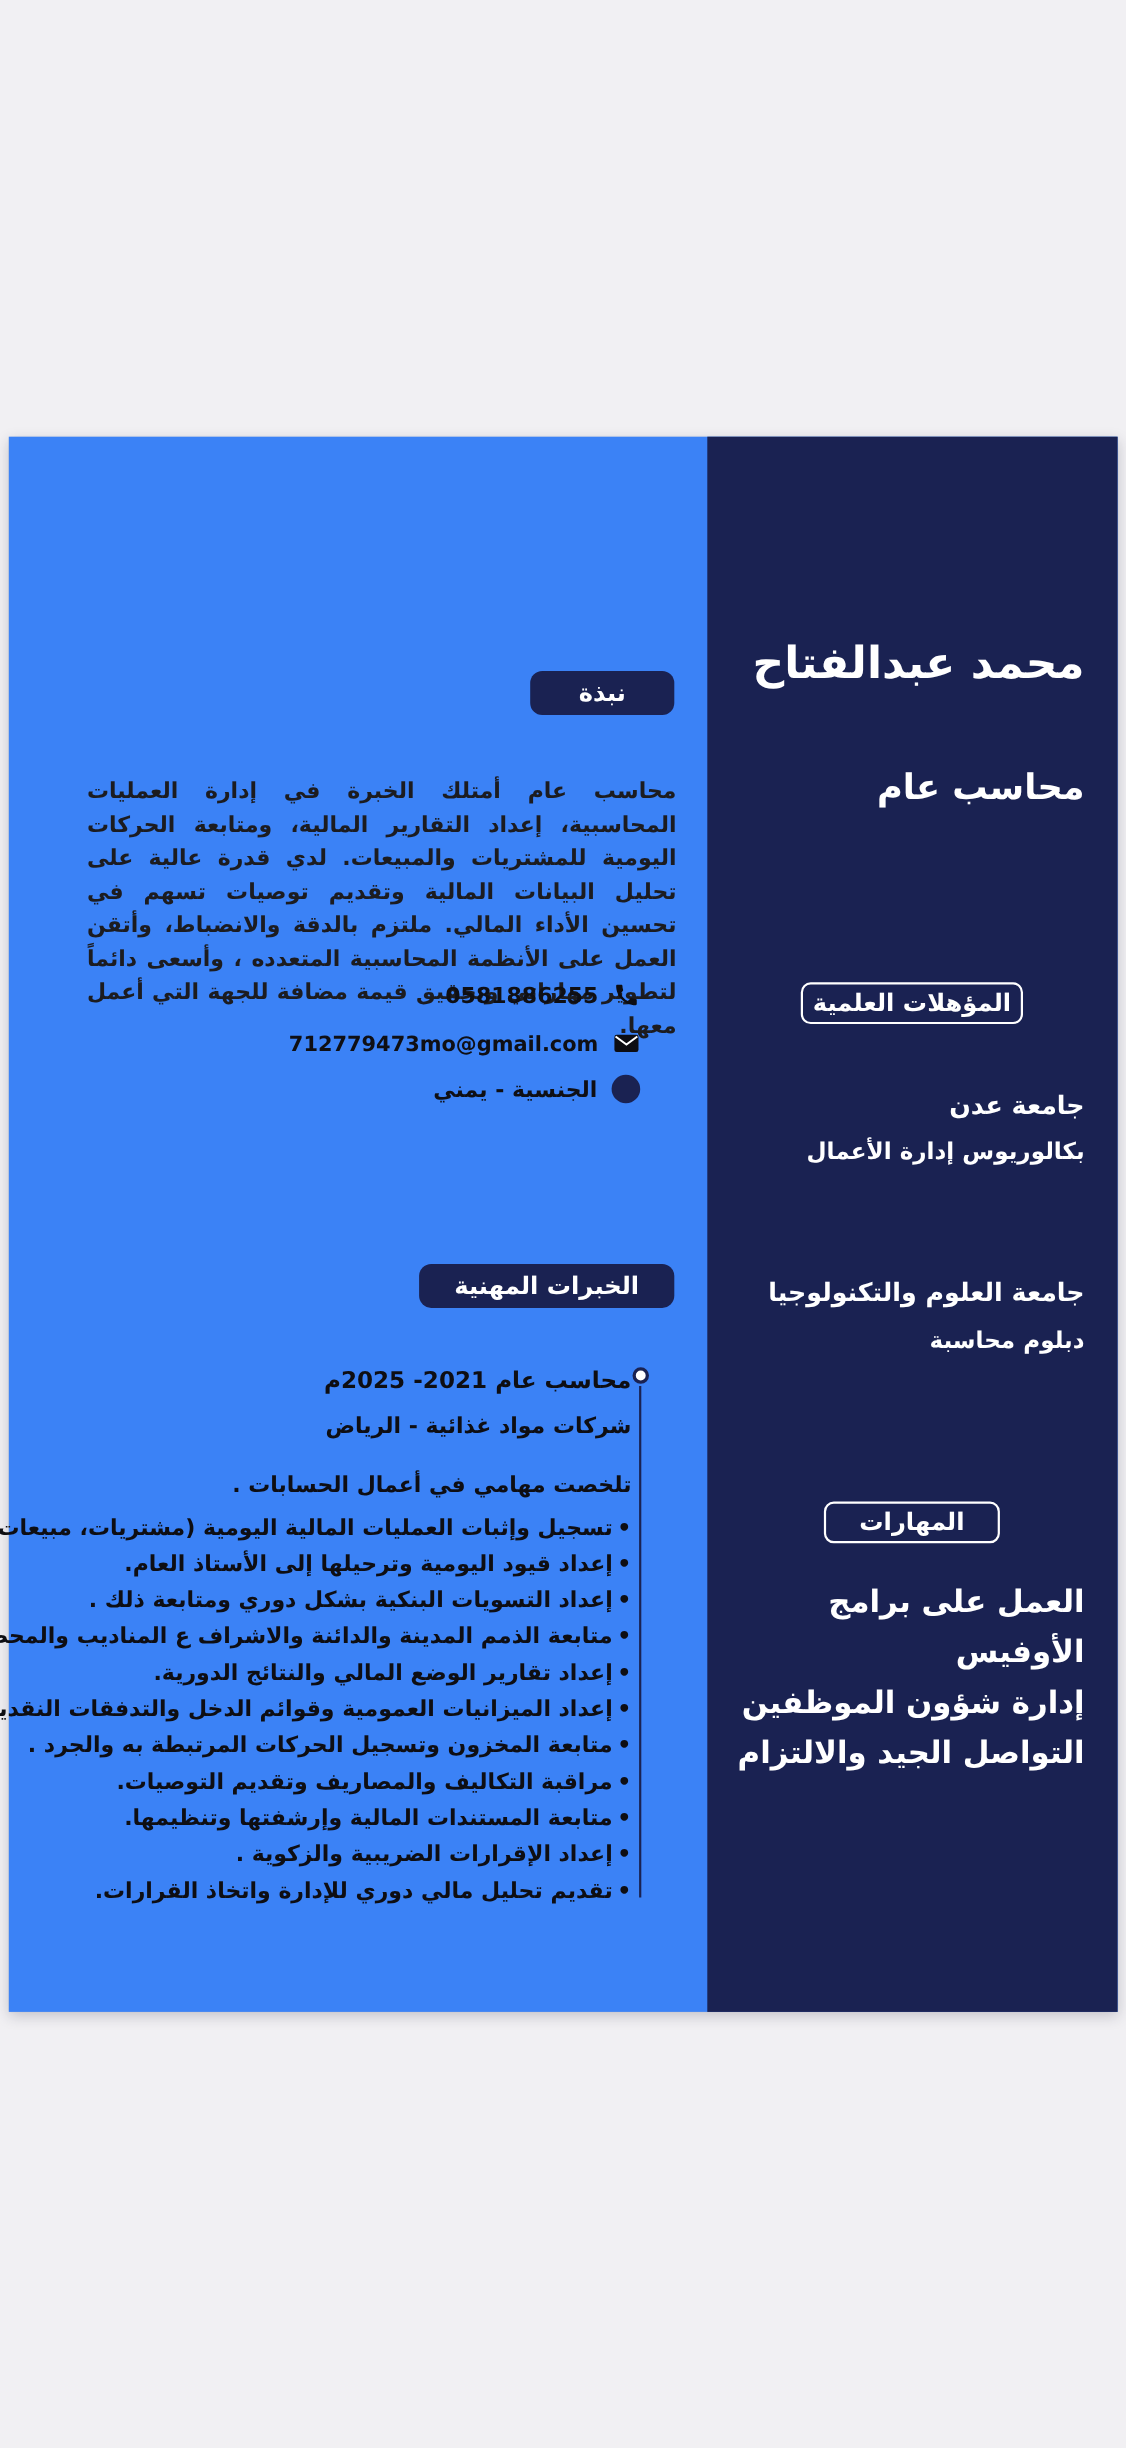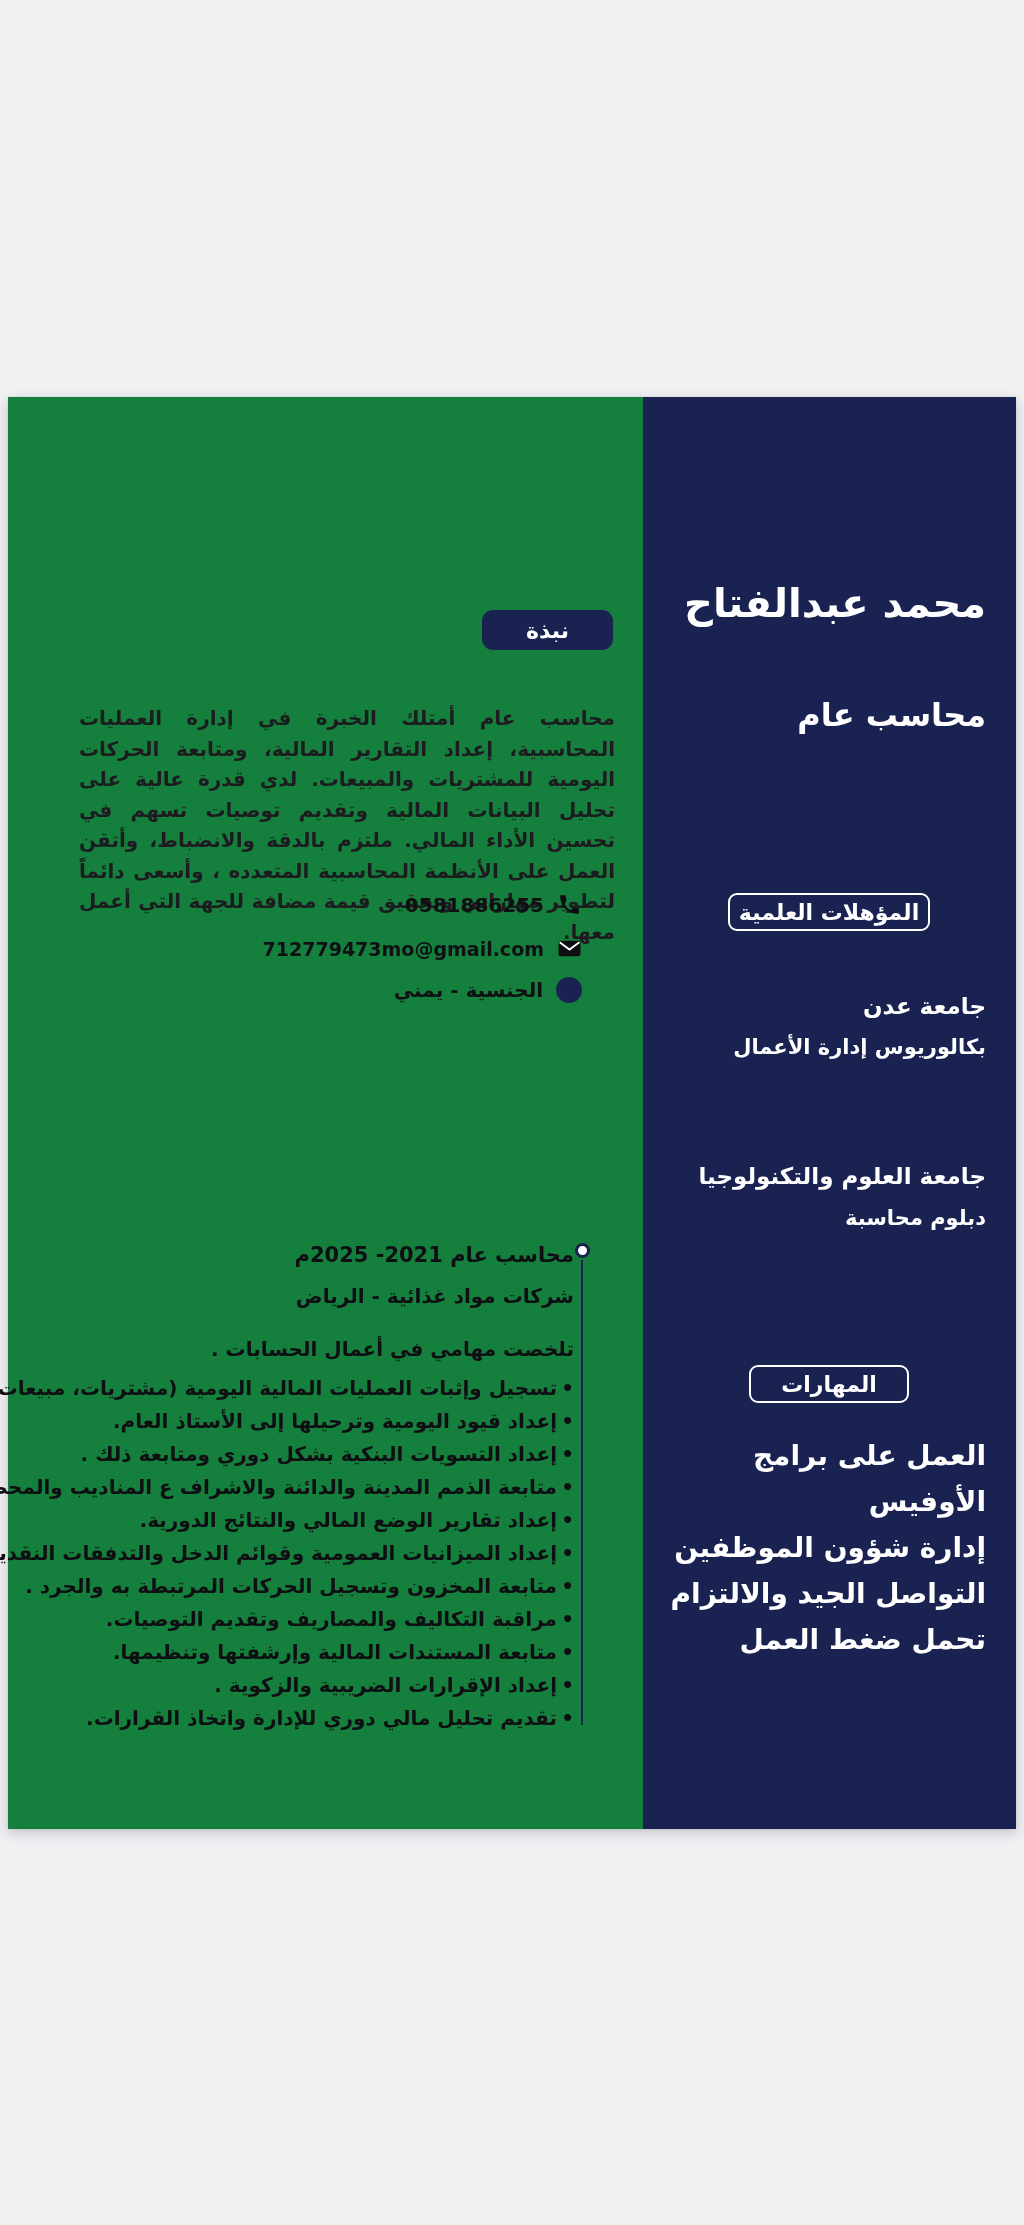--- a/index.html
+++ b/index.html
@@ -15,21 +15,21 @@
     font-family: "DejaVu Sans", sans-serif;
   }
 
   
   .page {
     position: absolute;
     left: 8px;
     top: 397px;
     width: 1008px;
     height: 1432px;
-    background: #15803d;
+    background: #3b82f6;
     box-shadow: 0 4px 12px rgba(35,35,60,.22), 0 0 2px rgba(0,0,0,.10);
     direction: rtl;
   }
 
   
   .sidebar {
     position: absolute;
     top: 0;
     right: 0;
     width: 373px;
@@ -207,20 +207,23 @@
         <path d="M2.5 6l9.5 7 9.5-7" fill="none" stroke="#ffffff" stroke-width="1.8"></path>
       </svg>
       <span class="contact-text email" dir="ltr">712779473mo@gmail.com</span>
     </div>
 
     <div class="contact-row row-nat">
       <span class="nat-circle"></span>
       <span class="contact-text">الجنسية - يمني</span>
     </div>
 
+    <div class="pill exp-pill">
+      <span>الخبرات المهنية</span>
+    </div>
 
     <div class="experience">
       <span class="tdot"></span>
       <span class="rail"></span>
       <div class="exp-content">
         <div class="exp-job">محاسب عام 2021- 2025م</div>
         <div class="exp-company">شركات مواد غذائية - الرياض</div>
         <div class="exp-intro">تلخصت مهامي في أعمال الحسابات .</div>
         <ul class="duties">
           <li>تسجيل وإثبات العمليات المالية اليومية (مشتريات، مبيعات، مصاريف، إيرادات).</li>
@@ -255,17 +258,16 @@
     <div class="side-abs edu-degree edu2-degree">دبلوم محاسبة</div>
 
     <div class="side-badge skill-badge">
       <span>المهارات</span>
     </div>
 
     <ul class="skill-list">
       <li>العمل على برامج الأوفيس</li>
       <li>إدارة شؤون الموظفين</li>
       <li>التواصل الجيد والالتزام</li>
-      <li>تحمل ضغط العمل</li>
     </ul>
 
   </div>
 </div>
 
 </body></html>

